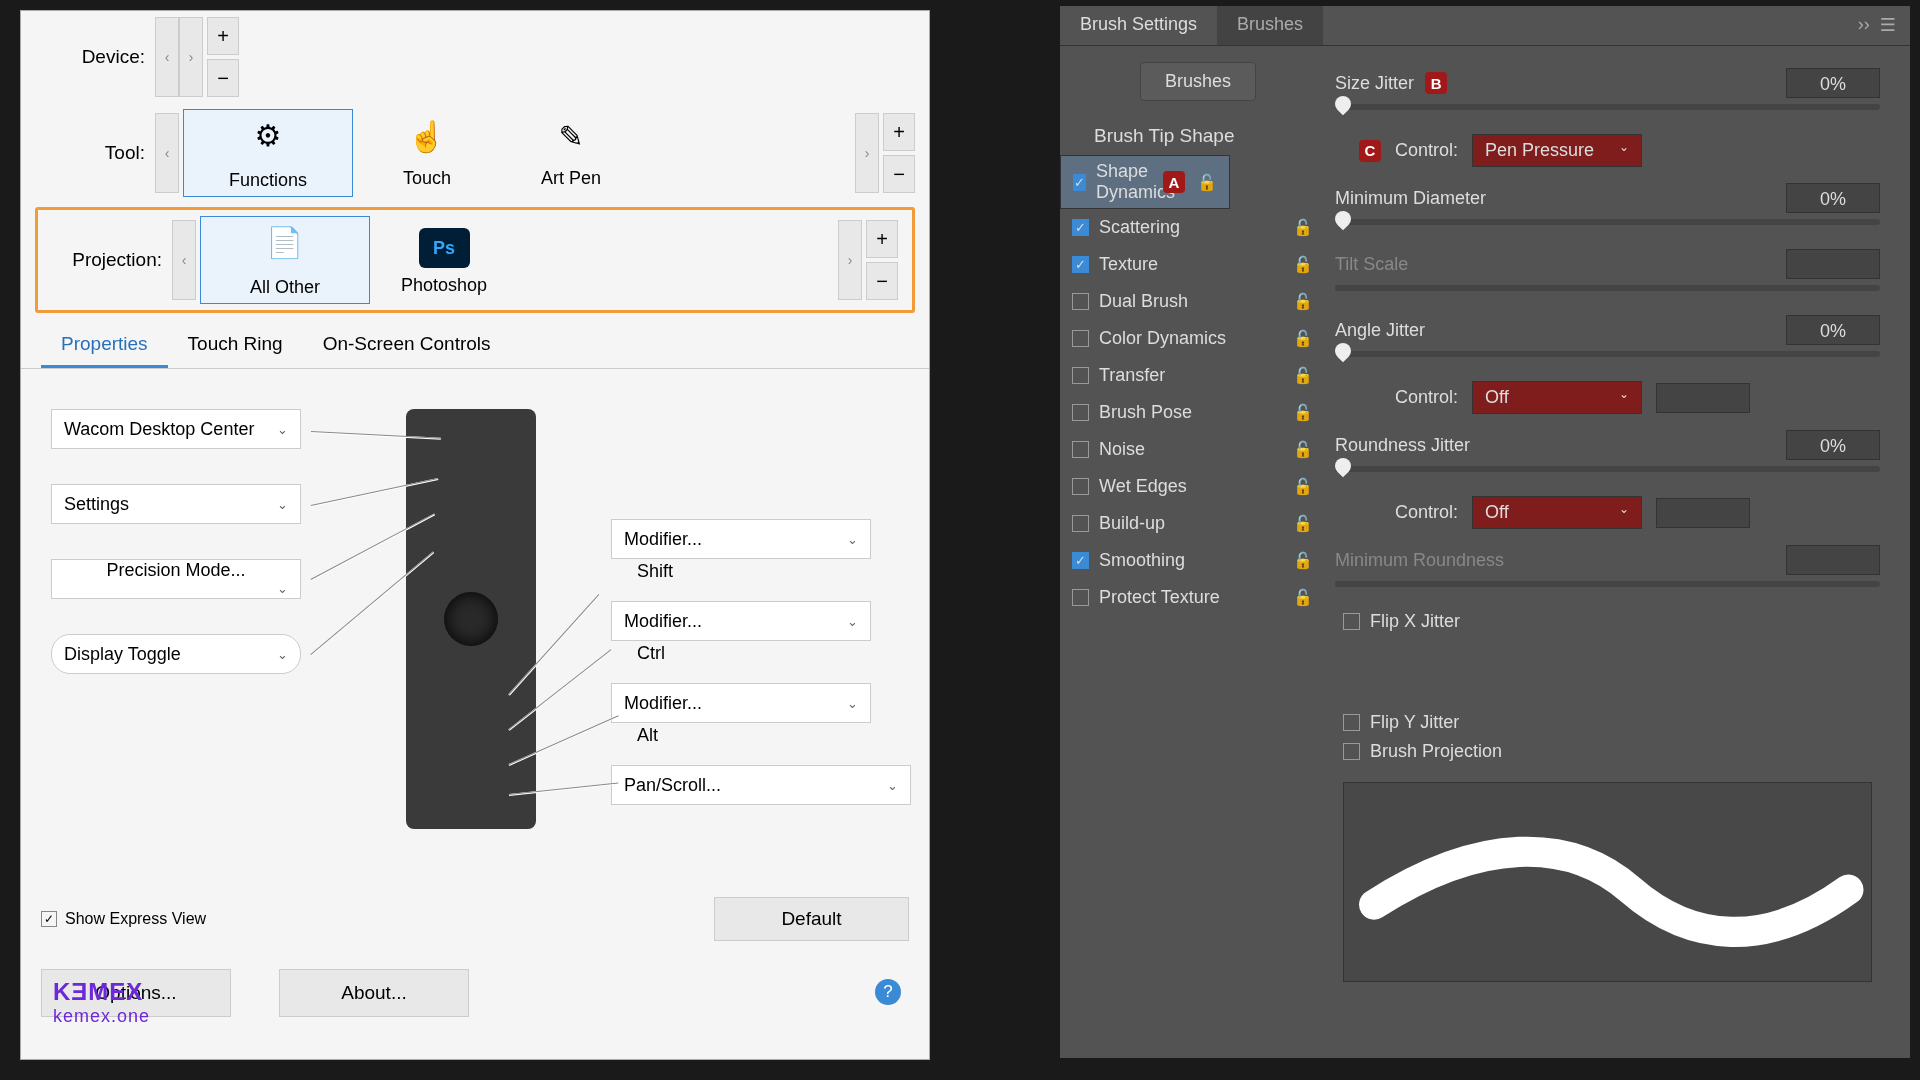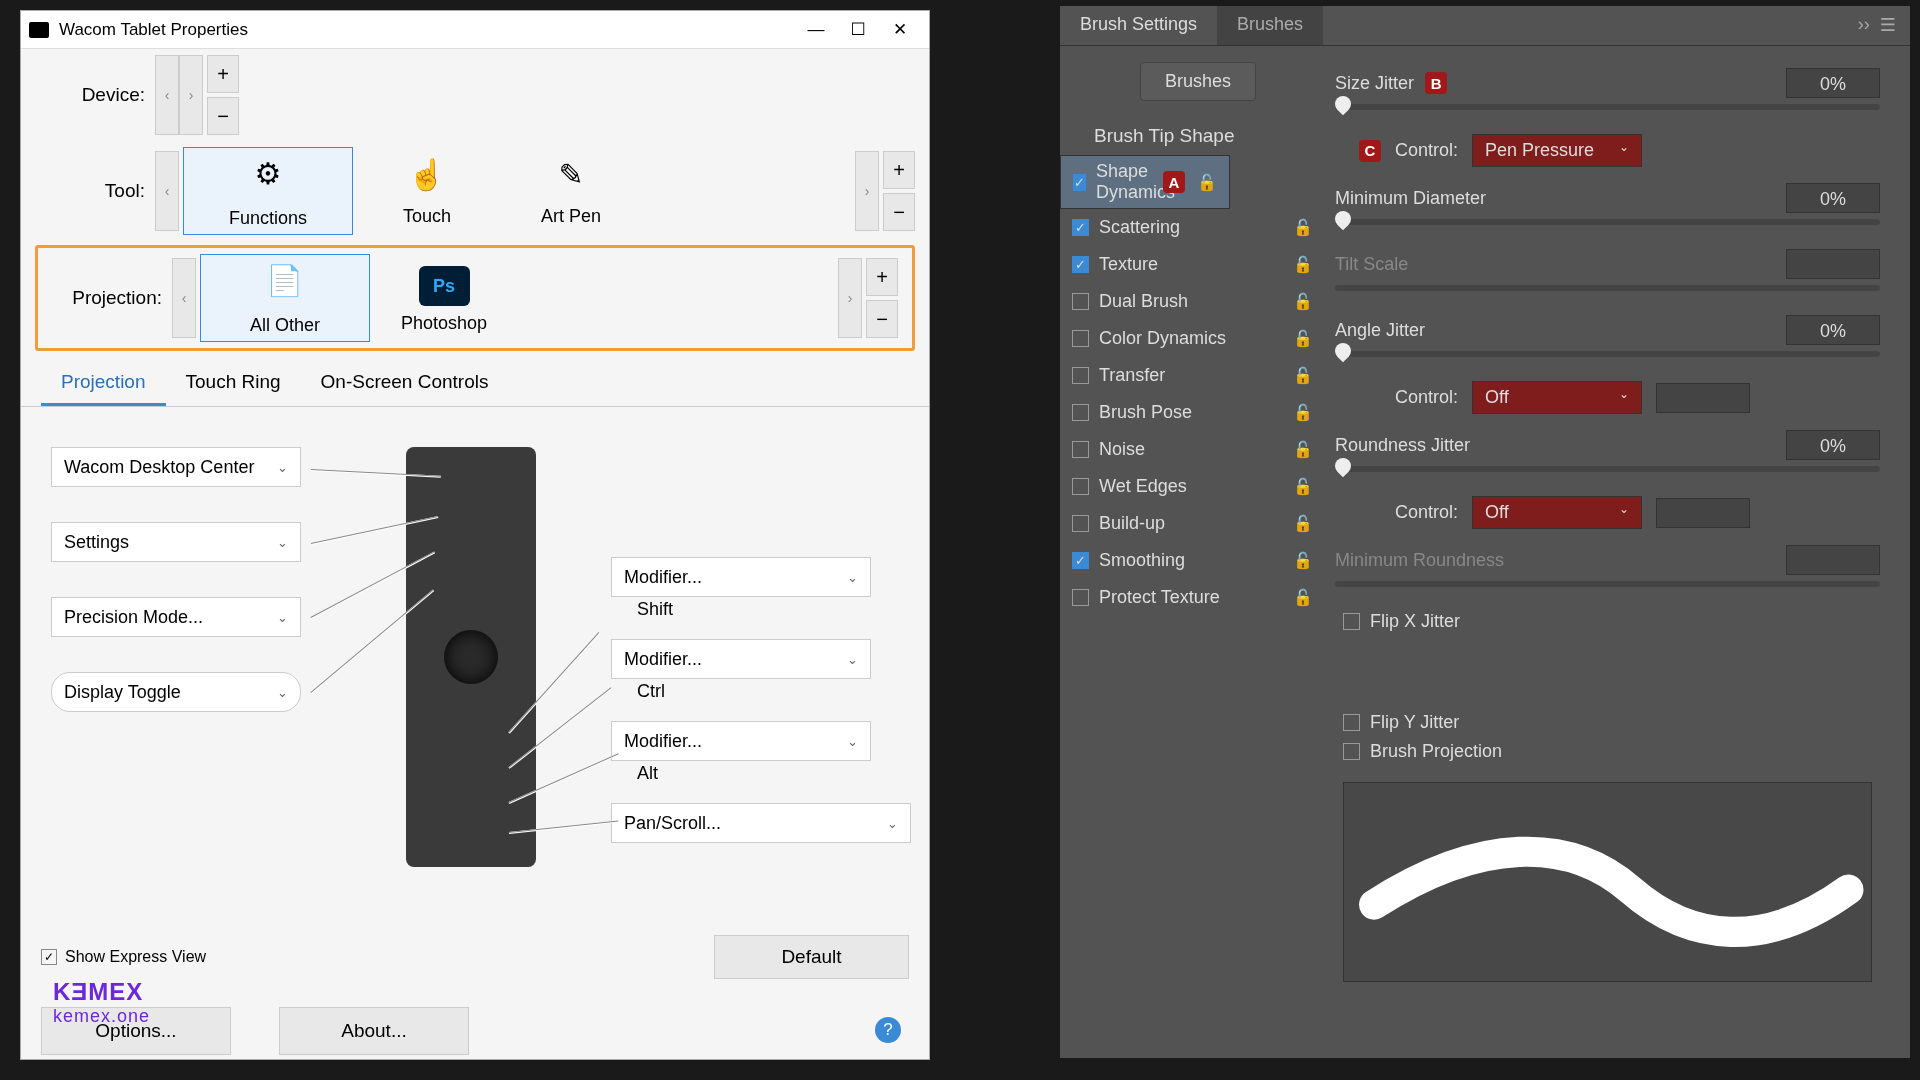--- a/index.html
+++ b/index.html
@@ -77,28 +77,20 @@
 .disabled { color: #888; }
 .flips { display: flex; gap: 80px; margin-top: 14px; padding-left: 8px; flex-direction: column; }
 .fitem { display: flex; align-items: center; gap: 10px; }
 .preview { margin: 20px 8px; height: 200px; border: 1px solid #333; background: #484848; position: relative; }
 .preview svg { width: 100%; height: 100%; }
 </style>
 </head>
 <body>
 
 <div class="wacom">
-  <div class="titlebar">
-    <div class="wicon"></div>
-    <div class="ttl">Wacom Tablet Properties</div>
-    <div class="spacer"></div>
-    <div class="winbtn">—</div>
-    <div class="winbtn">☐</div>
-    <div class="winbtn">✕</div>
-  </div>
 
   <div class="row">
     <div class="rlabel">Device:</div>
     <div class="navbtn">‹</div>
     <div class="navbtn">›</div>
     <div class="addrm">
       <div class="sqbtn">+</div>
       <div class="sqbtn">−</div>
     </div>
   </div>
@@ -141,35 +133,35 @@
       </div>
     </div>
     <div class="navbtn">›</div>
     <div class="addrm">
       <div class="sqbtn">+</div>
       <div class="sqbtn">−</div>
     </div>
   </div>
 
   <div class="tabs">
-    <div class="tab active">Projection</div>
+    <div class="tab active">Properties</div>
     <div class="tab">Touch Ring</div>
     <div class="tab">On-Screen Controls</div>
   </div>
 
   <div class="keycfg">
     <div class="dd" style="left:10px; top:20px;">
         <span>Wacom Desktop Center</span>
         <span class="chev">⌄</span>
       </div>
     <div class="dd" style="left:10px; top:95px;">
         <span>Settings</span>
         <span class="chev">⌄</span>
       </div>
-    <div class="dd" style="left:10px; top:170px;">
+    <div class="dd" style="left:10px; top:170px;flex-direction:column;">
         <span>Precision Mode...</span>
         <span class="chev">⌄</span>
       </div>
     <div class="dd" style="left:10px; top:245px;border-radius:19px;">
         <span>Display Toggle</span>
         <span class="chev">⌄</span>
       </div>
 
     <div class="tabletimg"></div>
 

